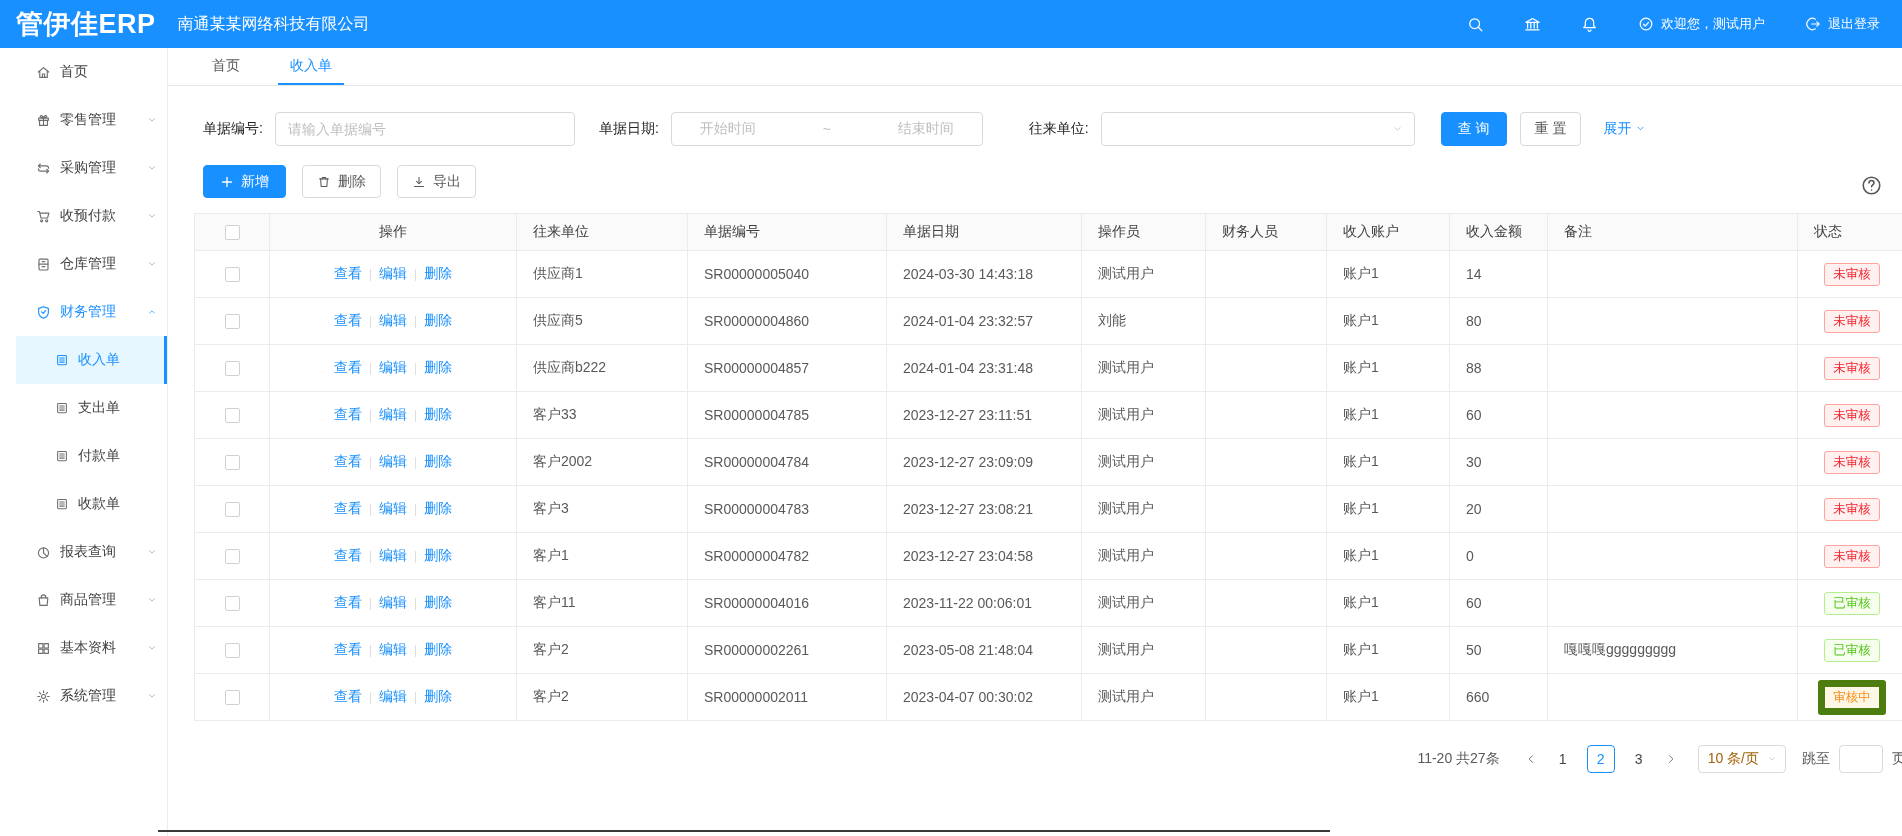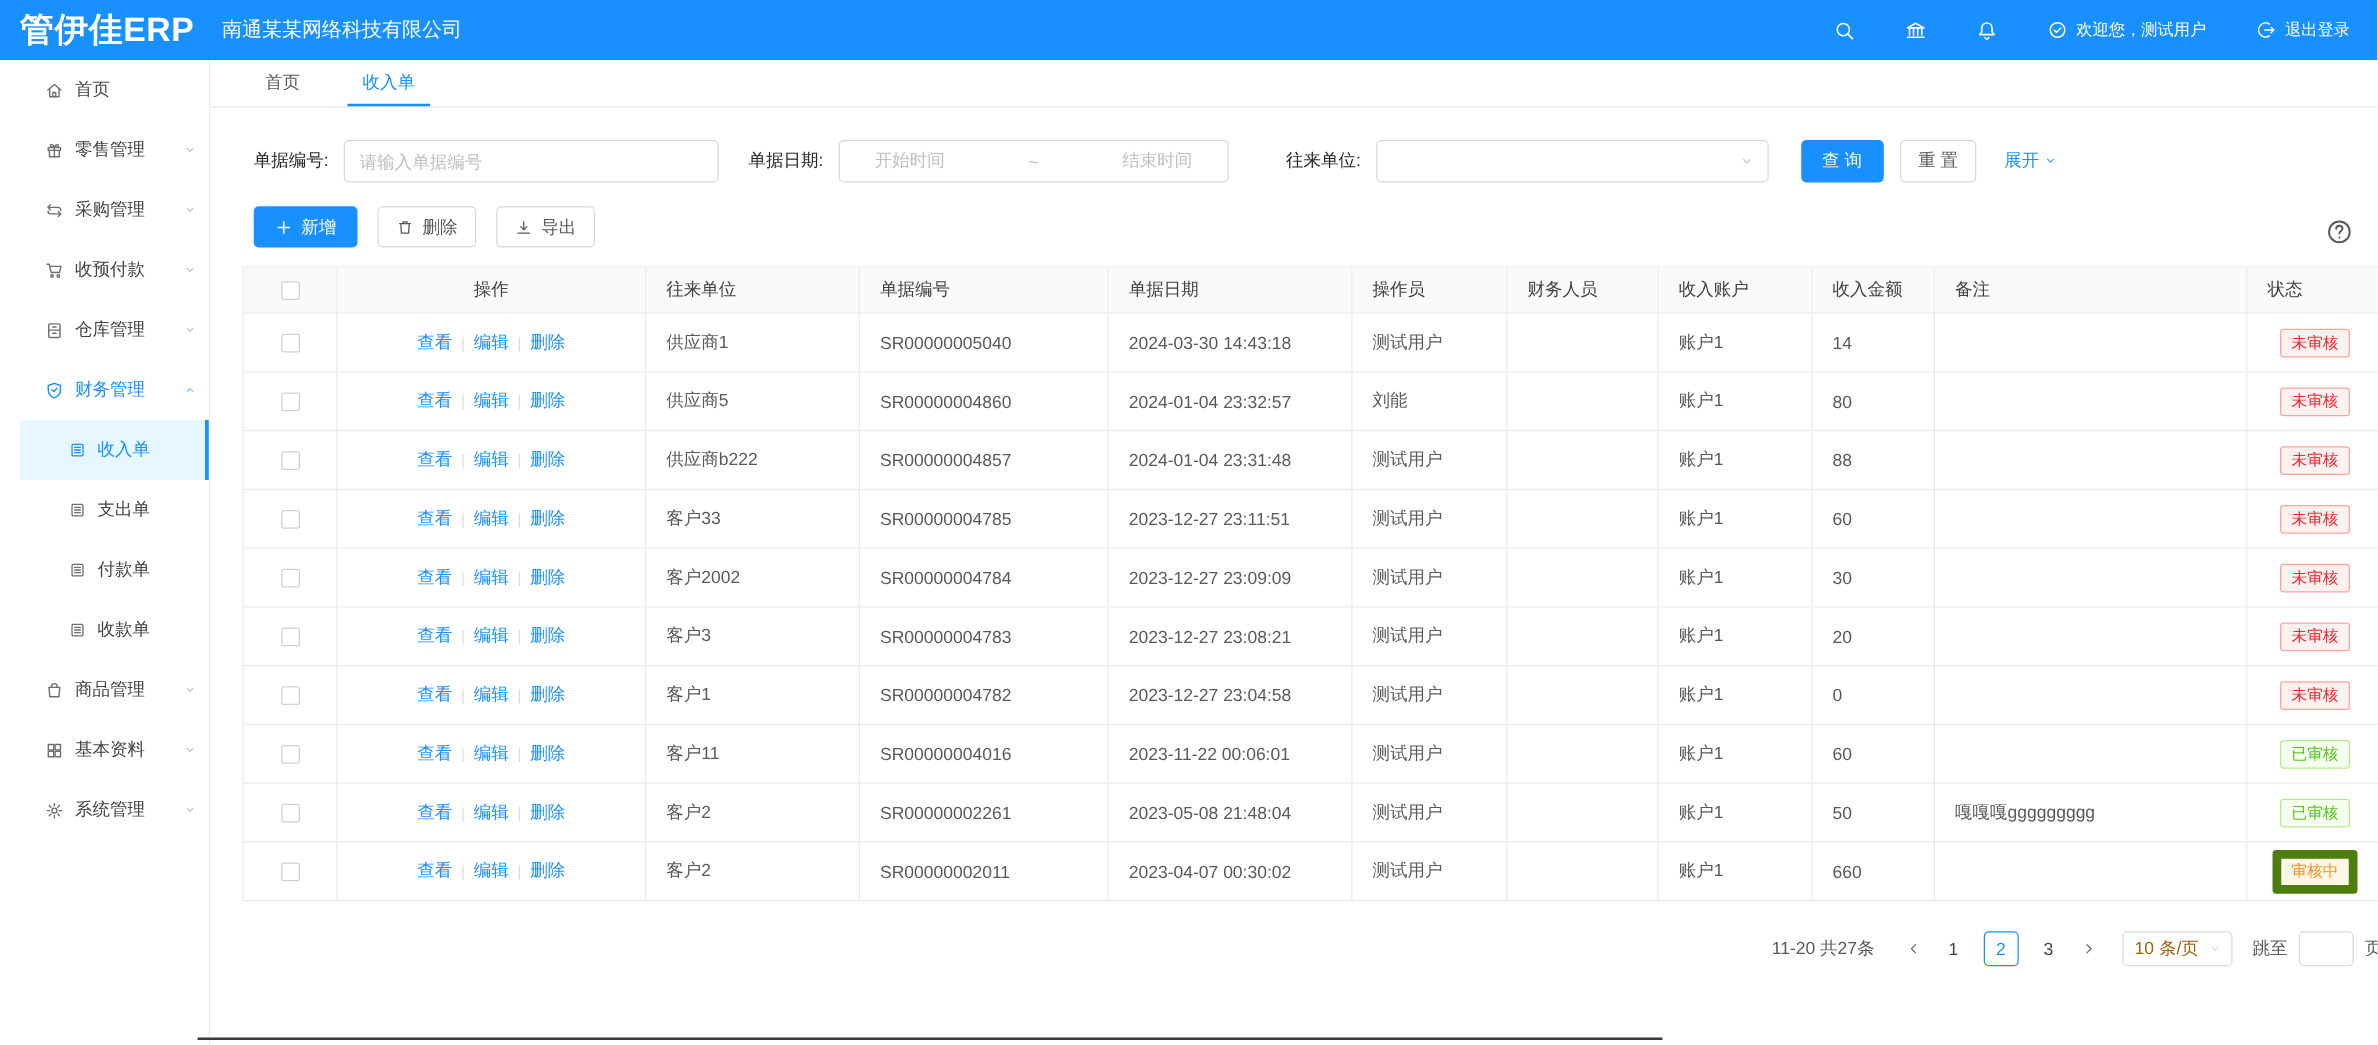--- a/index.html
+++ b/index.html
@@ -275,20 +275,35 @@
         <div class="side-item sub">
           <span class="sicon">
             <svg viewBox="0 0 16 16" fill="none" stroke="currentColor" stroke-width="1.2" stroke-linecap="round" stroke-linejoin="round">
               <rect x="3" y="2.8" width="10" height="10.6" rx="1"></rect>
               <path d="M5.4 5.6h5.2"></path>
               <path d="M5.4 8h5.2"></path>
               <path d="M5.4 10.4h5.2"></path>
             </svg>
           </span>
           <span class="slabel">收款单</span>
+        </div>
+        <div class="side-item">
+          <span class="sicon">
+            <svg viewBox="0 0 16 16" fill="none" stroke="currentColor" stroke-width="1.2" stroke-linecap="round" stroke-linejoin="round">
+              <circle cx="8" cy="8.4" r="5.4"></circle>
+              <path d="M8 8.4V3"></path>
+              <path d="M8 8.4l3.9 3.7"></path>
+            </svg>
+          </span>
+          <span class="slabel">报表查询</span>
+          <span class="schev">
+            <svg viewBox="0 0 16 16" fill="none" stroke="currentColor" stroke-width="1.2" stroke-linecap="round" stroke-linejoin="round">
+              <path d="M4.3 6.1 8 9.8l3.7-3.7"></path>
+            </svg>
+          </span>
         </div>
         <div class="side-item">
           <span class="sicon">
             <svg viewBox="0 0 16 16" fill="none" stroke="currentColor" stroke-width="1.2" stroke-linecap="round" stroke-linejoin="round">
               <path d="M5.6 5.2V4.4a2.4 2.4 0 0 1 4.8 0v.8"></path>
               <path d="M3.4 5.2h9.2l-.7 8H4.1z"></path>
             </svg>
           </span>
           <span class="slabel">商品管理</span>
           <span class="schev">

